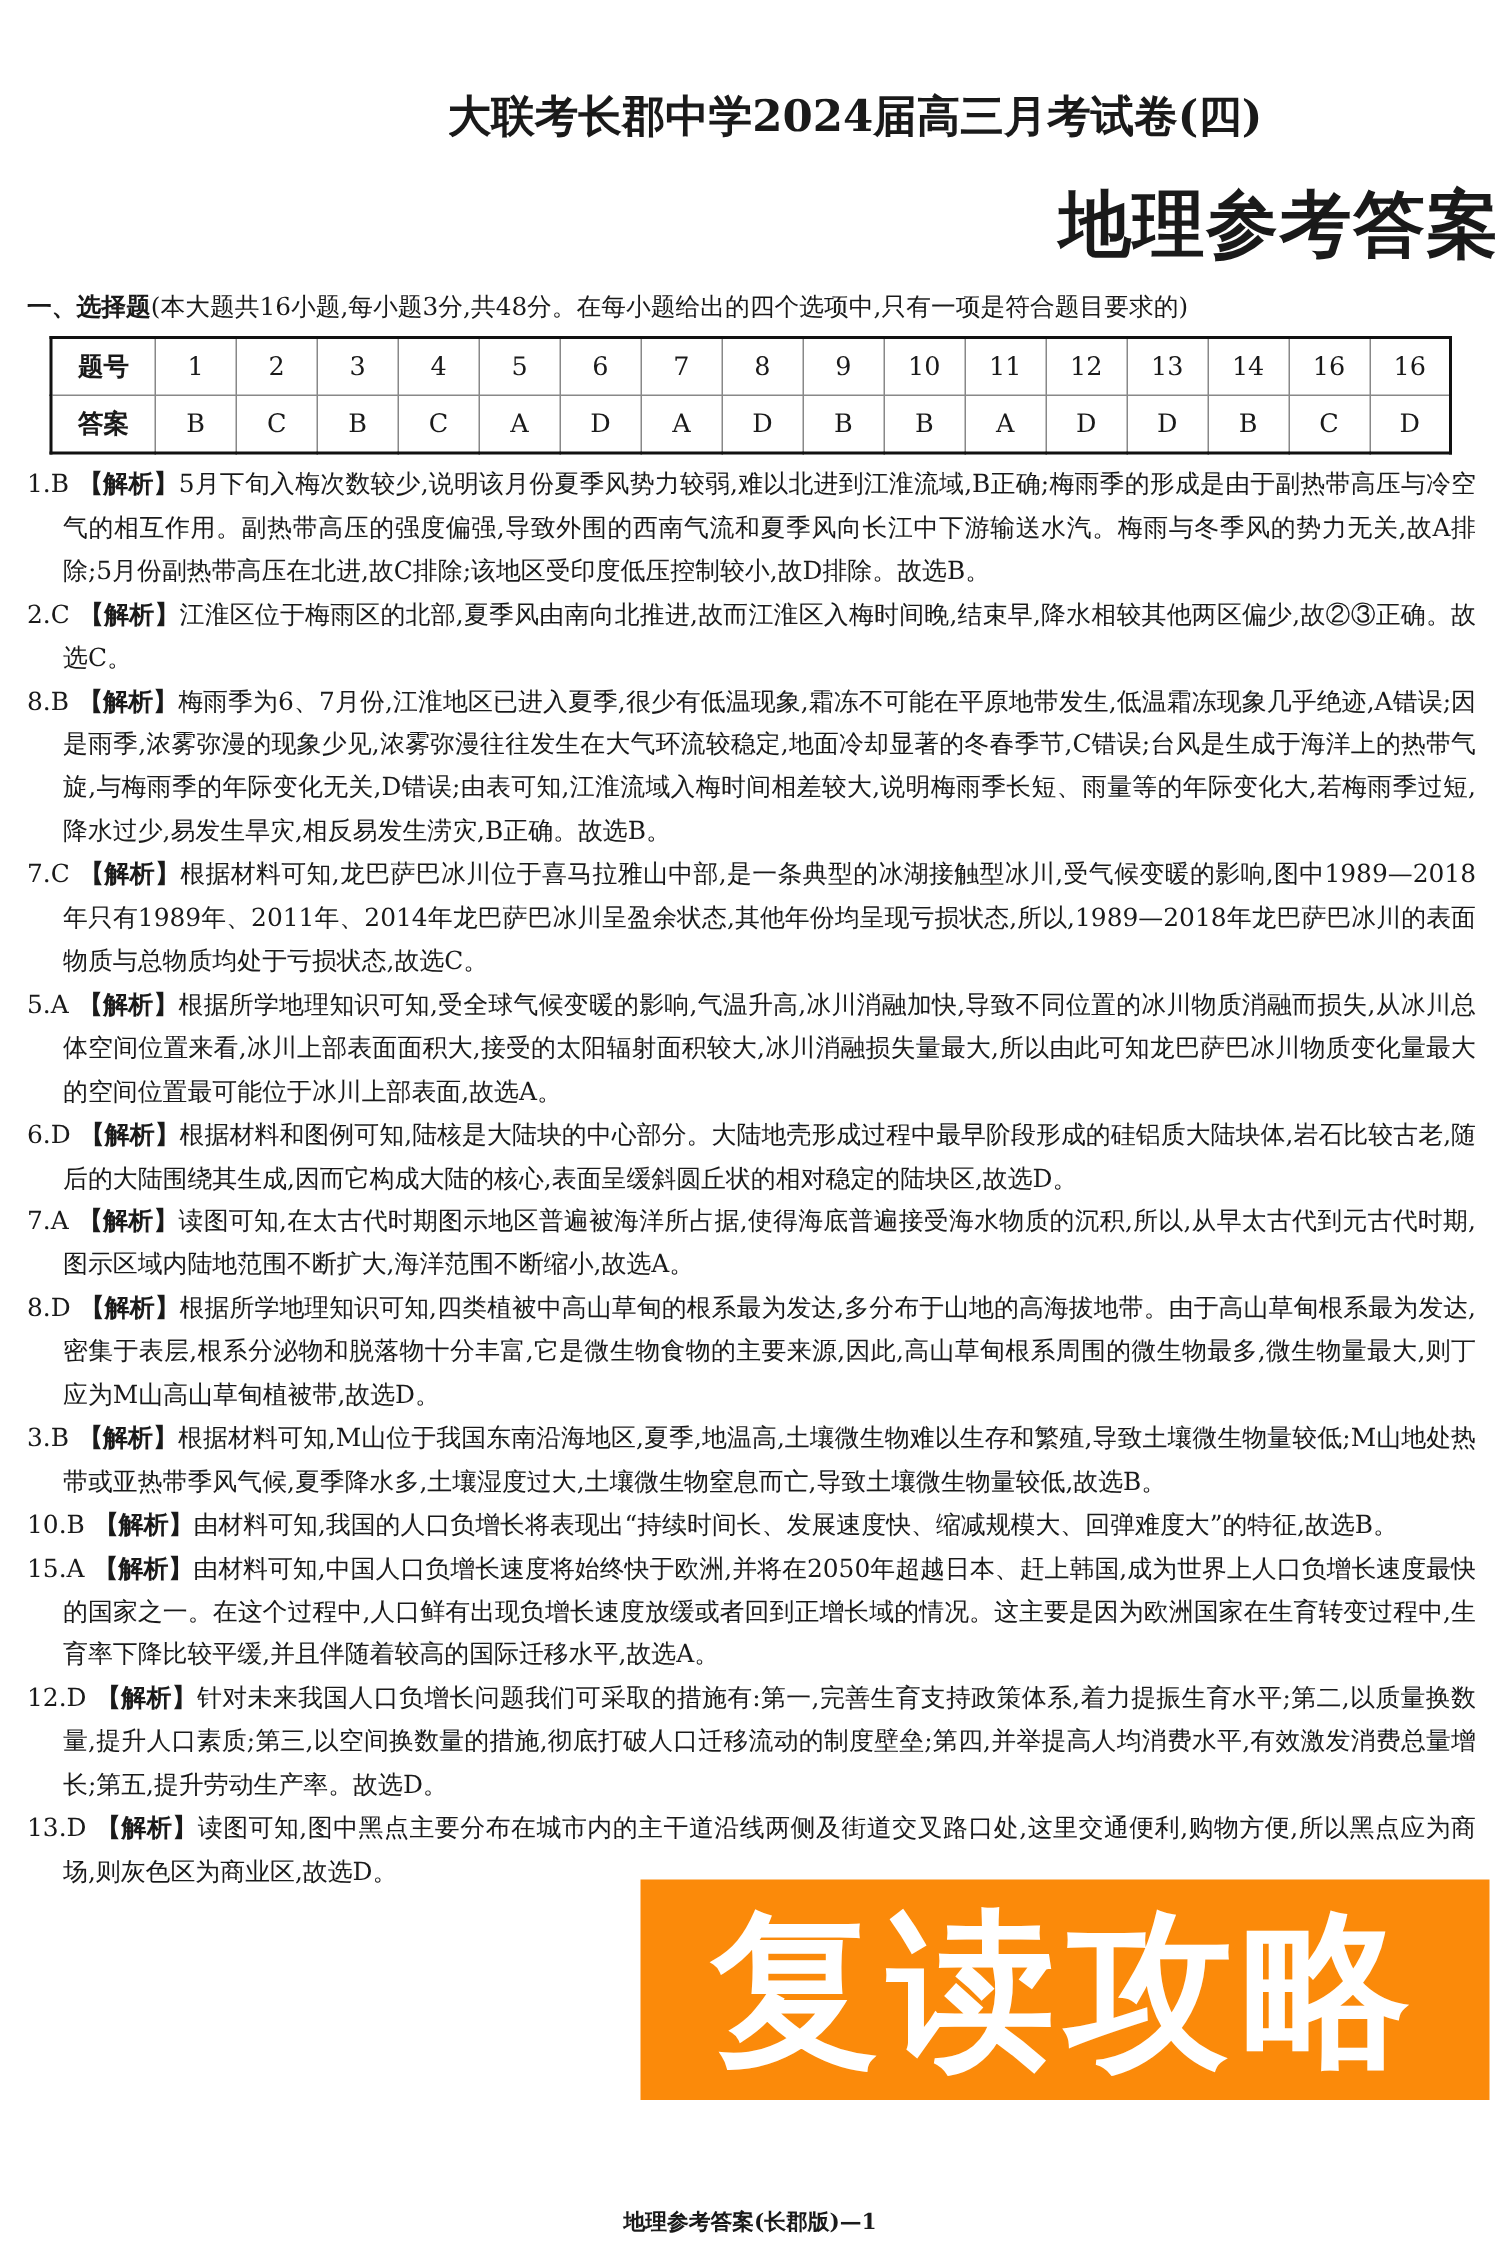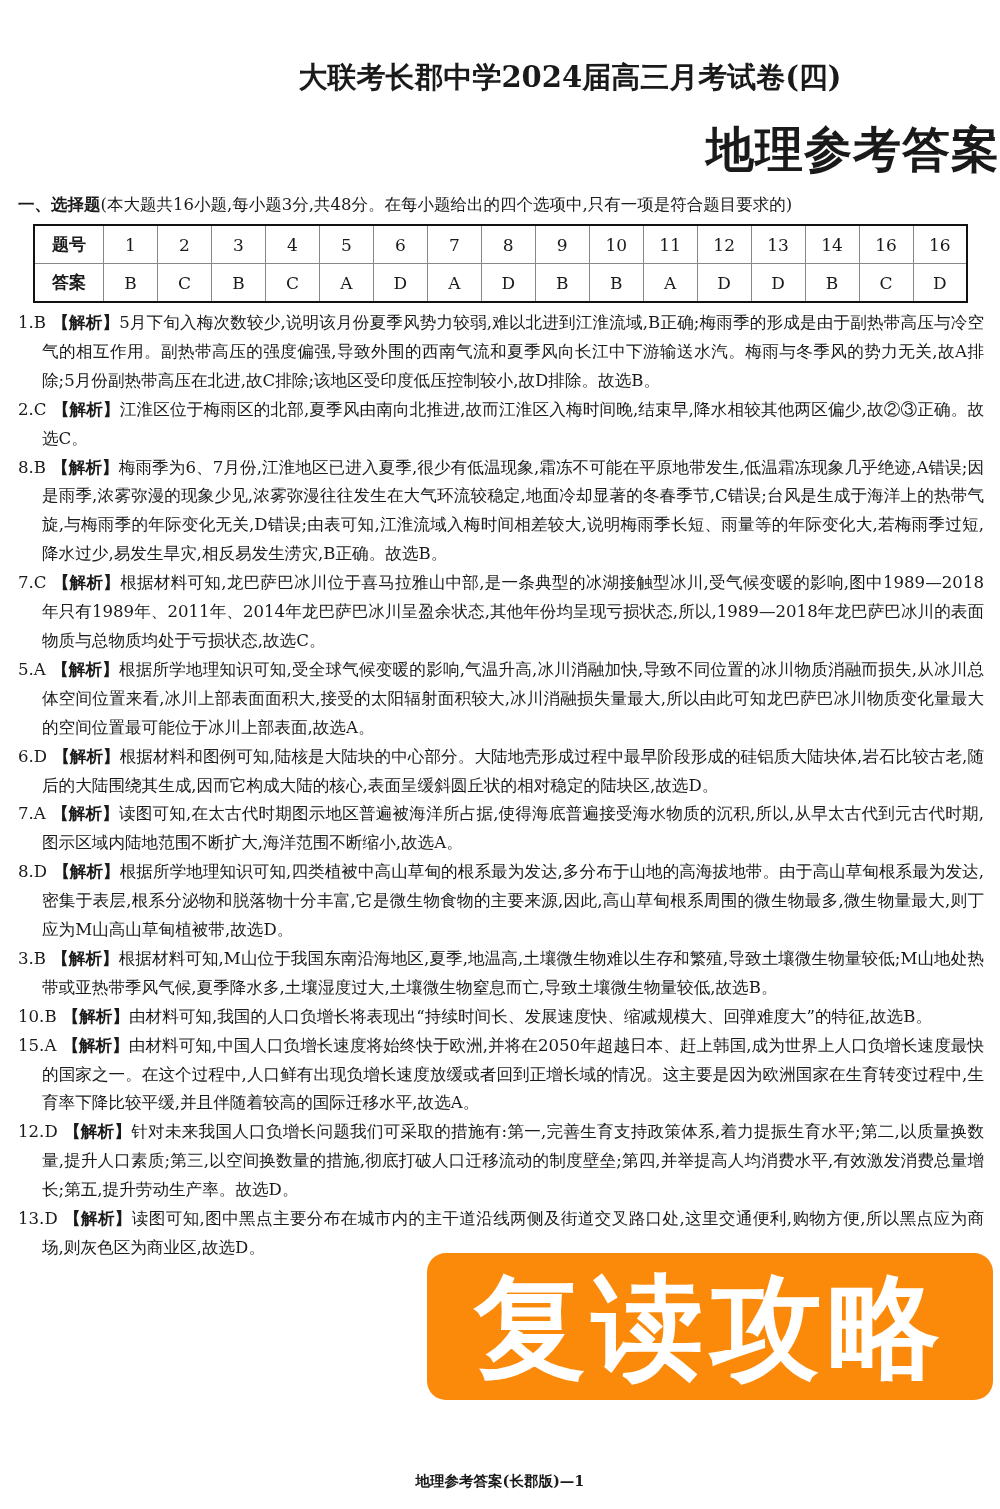--- a/index.html
+++ b/index.html
@@ -31,21 +31,21 @@
   .body {
     position:absolute; left:18px; top:309px; width:966px; font-size:16.6px; line-height:28.9px;
   }
   .item { margin:0; padding-left:24px; text-indent:-24px; text-align:justify; }
   .item .tag { font-weight:bold; font-family:"DejaVu Sans","Liberation Sans",sans-serif; }
   .item .num { margin-right:6px; }
   .banner {
     position:absolute; left:427px; top:1253px; width:566px; height:147px;
     background:#fb8a0a; color:#ffffff; display:flex; align-items:center; justify-content:center;
     font-family:"DejaVu Sans","Liberation Sans",sans-serif; font-size:112px; font-weight:bold;
-    letter-spacing:6px; line-height:1;border-radius:19px;
+    letter-spacing:6px; line-height:1;
   }
   .footer {
     position:absolute; left:0; width:1000px; top:1472px; text-align:center; font-size:14.5px;font-weight:bold;
   }
 </style>
 </head>
 <body>
 
 <div class="exam-title">大联考长郡中学2024届高三月考试卷(四)</div>
 <div class="doc-title">地理参考答案</div>

